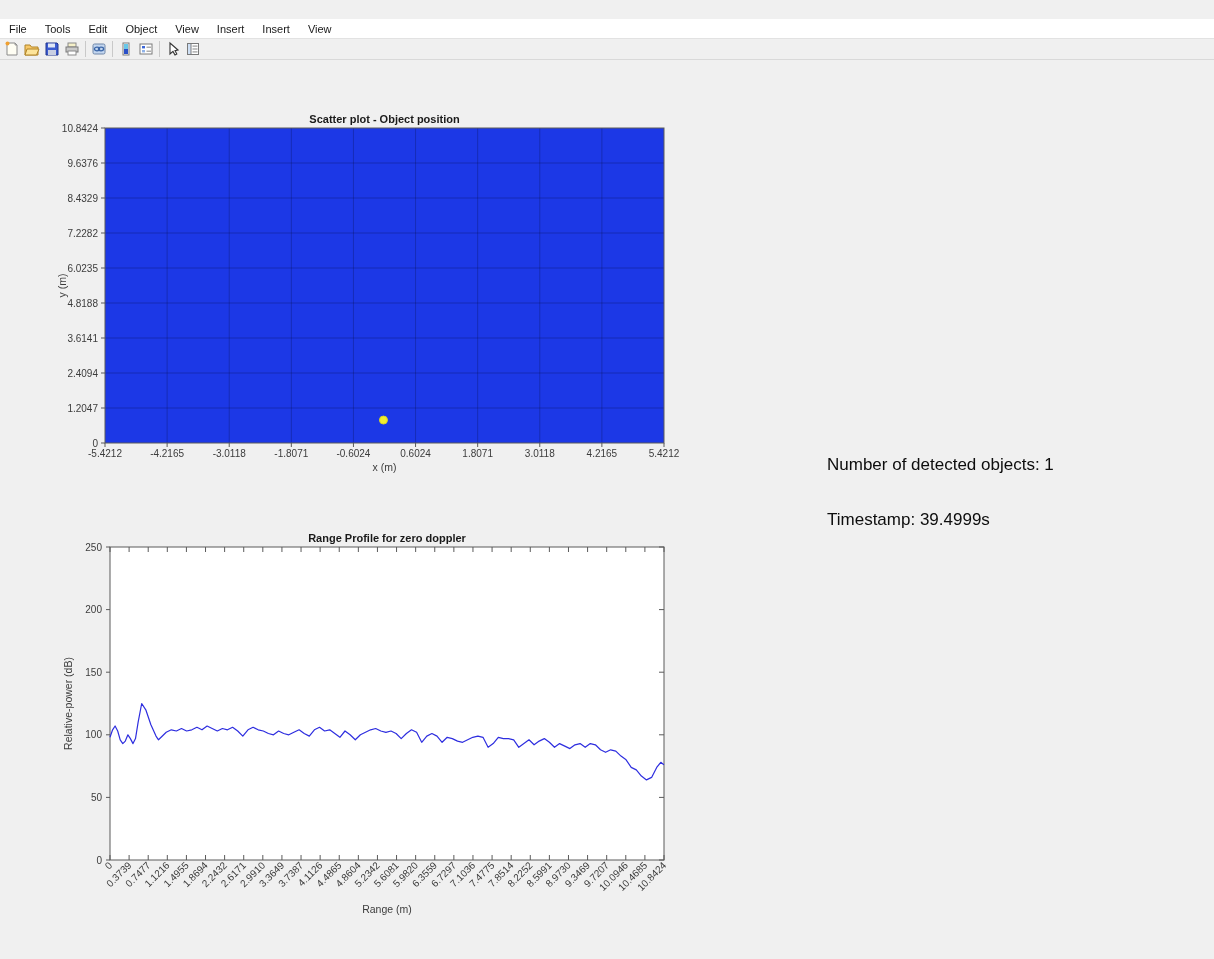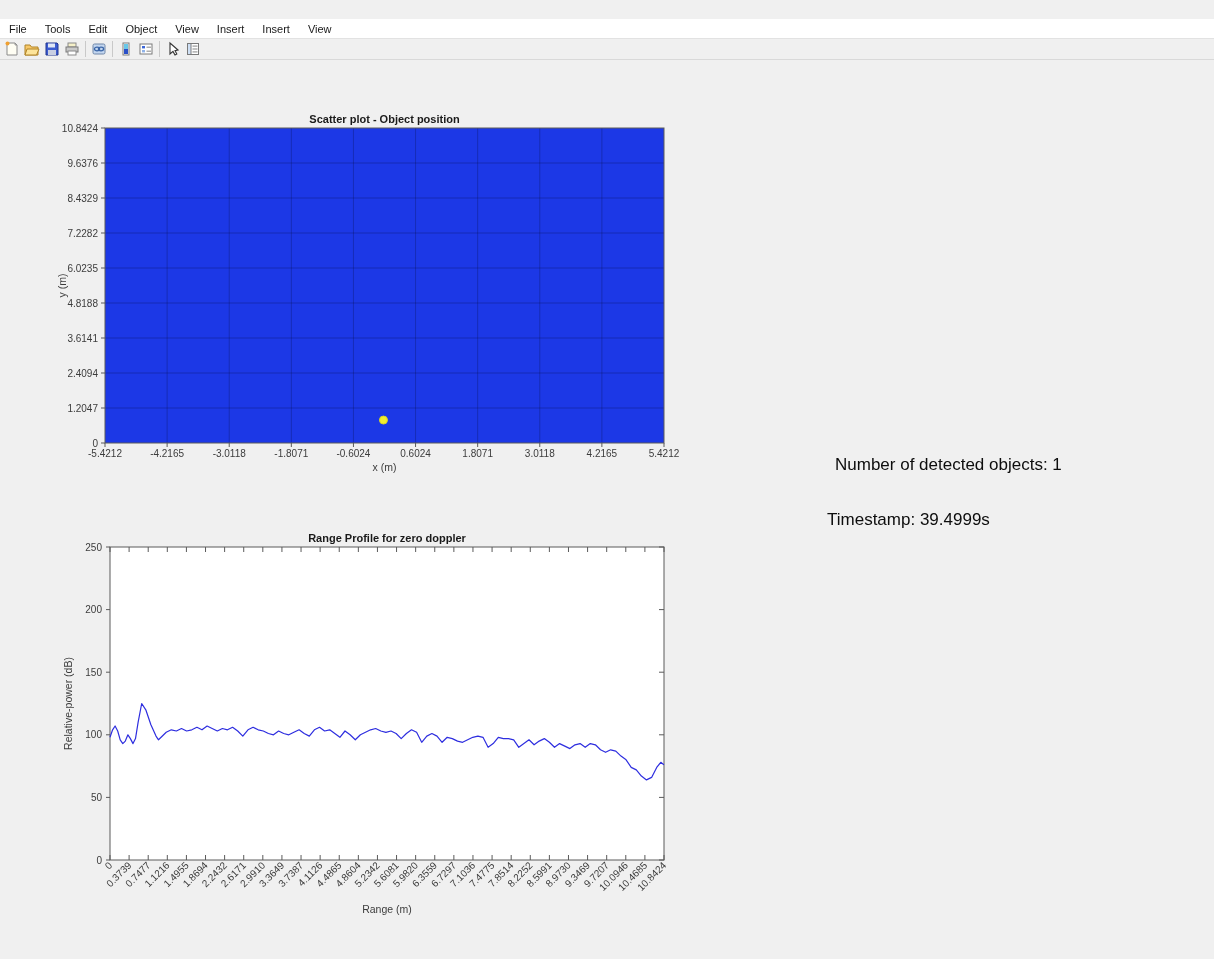--- a/index.html
+++ b/index.html
@@ -32,21 +32,21 @@
     border:1px solid transparent;
   }
   .tb-sep { width:1px; height:16px; background:#c9c9c9; margin:0 3px; }
   
   #figure-canvas { position:absolute; left:0; top:0; width:1214px; height:959px; z-index:1; }
   #figure-canvas svg { position:absolute; left:0; top:0; }
   .info-text {
     position:absolute; left:827px; font-size:17px; color:#0d0d0d; z-index:2;
     font-family:"Liberation Sans", sans-serif; white-space:nowrap;
   }
-  #info-objects { top:455px;margin-left:8px; }
+  #info-objects { top:455px; }
   #info-timestamp { top:510px; }
 </style>
 </head>
 <body>
 
 <div id="window">
 
   <div id="figure-canvas">
     <svg id="plot-svg" width="1214" height="959">
         <g>

